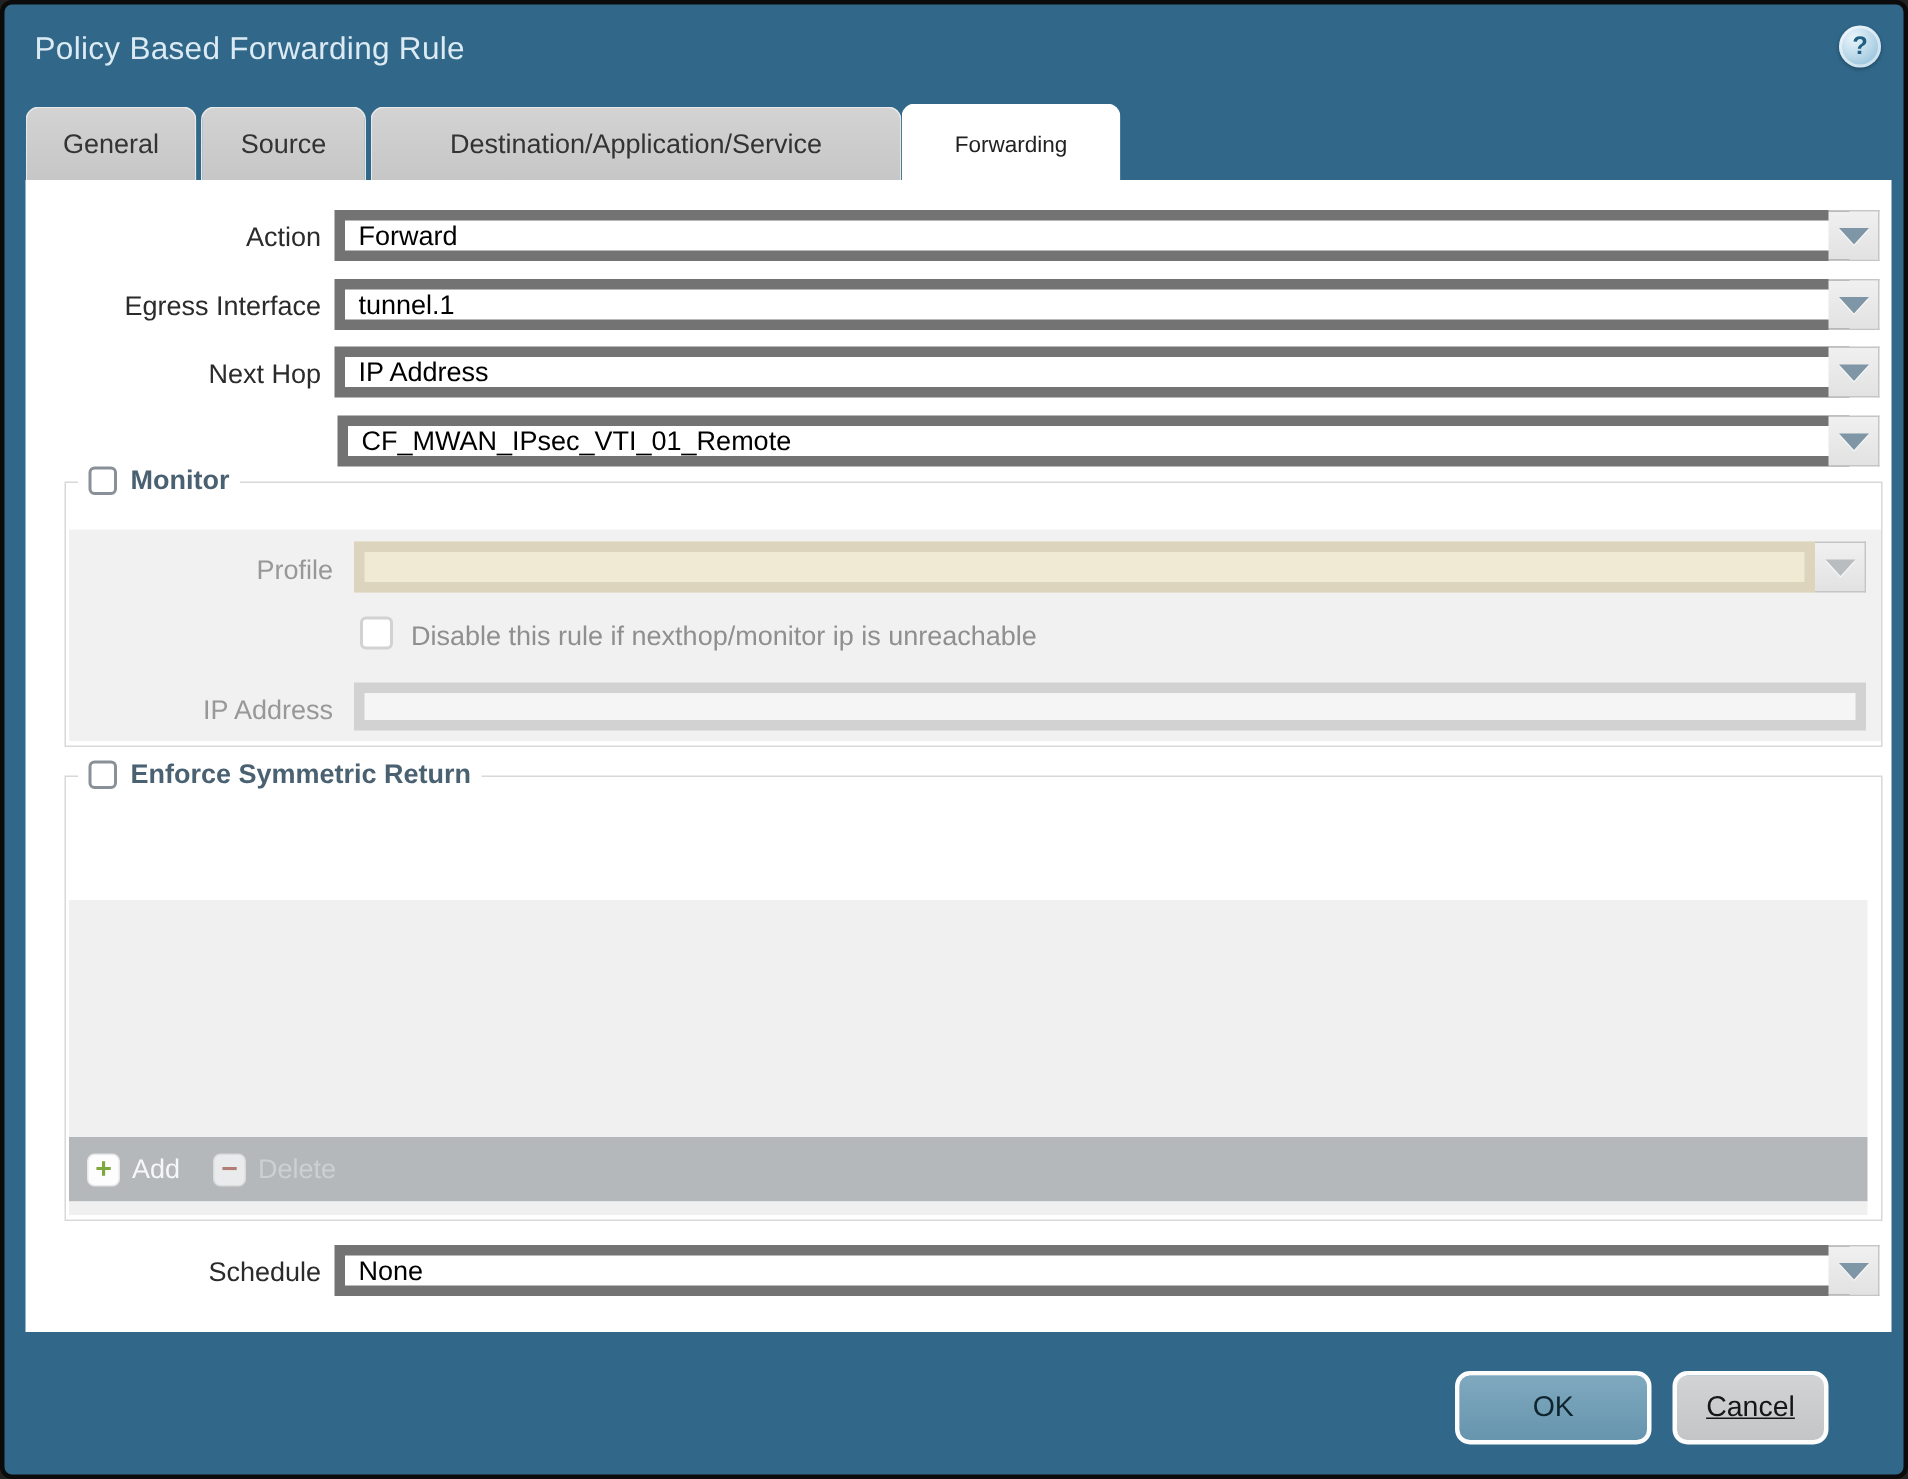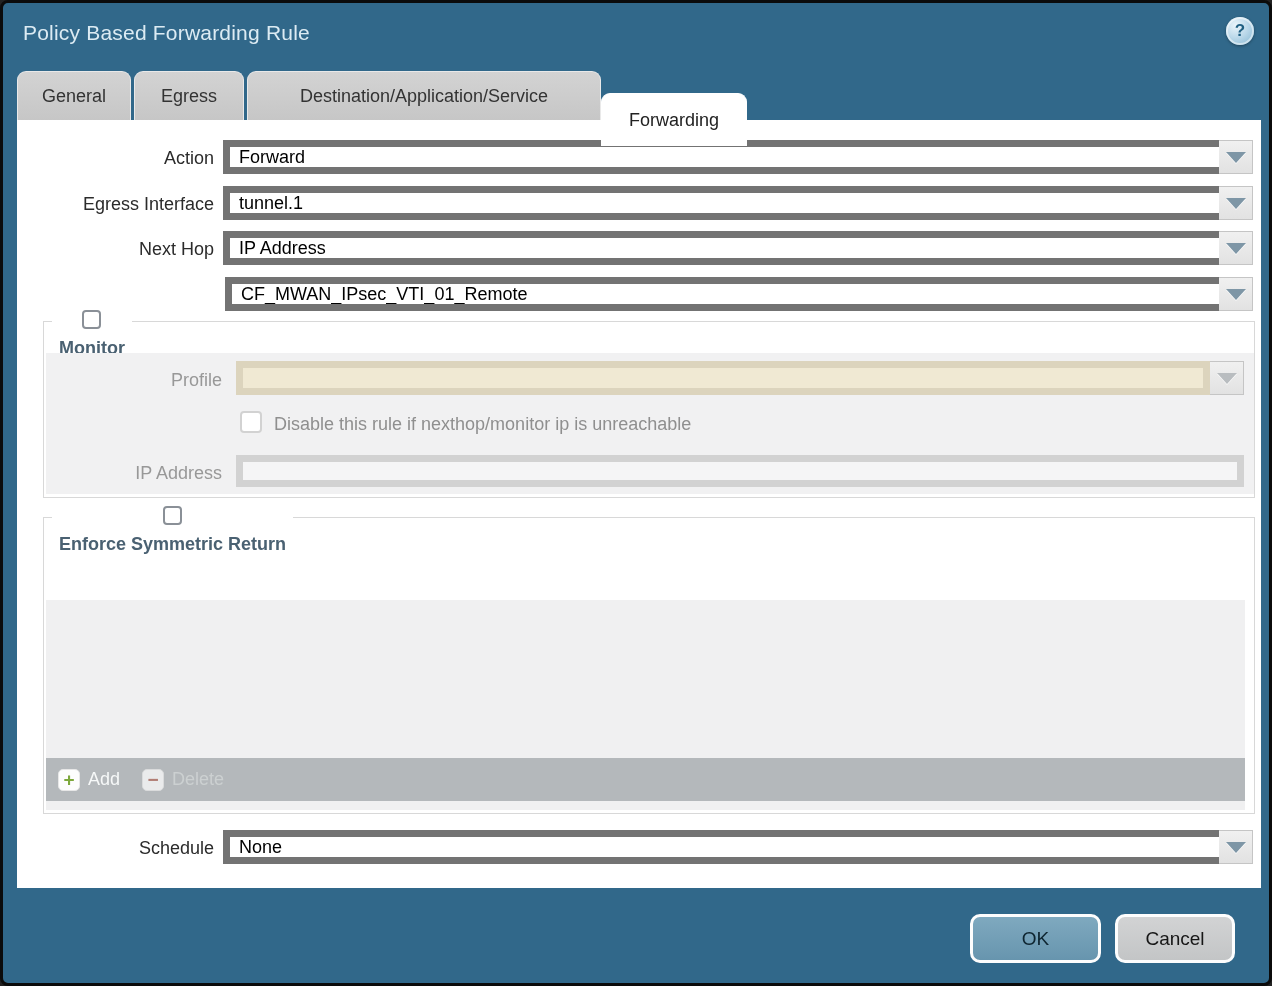--- a/index.html
+++ b/index.html
@@ -24,21 +24,21 @@
     color: #1f5f82; font-weight: bold; font-size: 17px; cursor: pointer; }
 
   
   .tab { position: absolute; top: 68px; height: 50px;
     background: linear-gradient(#d3d3d3, #c6c6c6);
     border: 1px solid #e9e9e9; border-bottom: none;
     border-radius: 9px 9px 0 0;
     display: flex; align-items: center; justify-content: center;
     font-size: 18px; color: #333; cursor: pointer; z-index: 1; }
   .tab.active { top: 66px; height: 53px; background: #fff; color: #222;
-    border-color: #fff; z-index: 3; font-size: 18px; margin-top: 24px; }
+    border-color: #fff; z-index: 3; font-size: 15px; }
   .tab-general     { left: 14px;  width: 114px; }
   .tab-source      { left: 131px; width: 110px; }
   .tab-destination { left: 244px; width: 354px; }
   .tab-forwarding  { left: 598px; width: 146px; }
 
   
   .panel { position: absolute; left: 14px; top: 117px; width: 1244px; height: 768px;
     background: #fff; z-index: 2; }
 
   .flabel { position: absolute; text-align: right; font-size: 18px; color: #2b2b2b; padding-left: 36px; }
@@ -50,21 +50,21 @@
     border: 1px solid #c5c5c5; border-left: none; cursor: pointer;
     display: flex; align-items: center; justify-content: center; }
   .arrow { width: 0; height: 0;
     border-left: 10px solid transparent; border-right: 10px solid transparent;
     border-top: 11px solid #7e96a6; filter: drop-shadow(0 1px 0 rgba(255,255,255,.8)); }
   .arrow.dis { border-top-color: #b9bdc0; }
 
   
   .fset { position: absolute; border: 1px solid #d8d8d8; background: #fff; }
   .legend { position: absolute; top: -12px; left: 8px; background: #fff;
-    padding: 0 7px; display: flex; align-items: center; gap: 9px; flex-direction: column; }
+    padding: 0 7px; display: flex; align-items: center; gap: 9px; }
   .legend .cap { font-size: 18px; font-weight: bold; color: #4a6172; }
   .cbx { width: 19px; height: 19px; background: #fff; border: 2px solid #8a9097;
     border-radius: 4px; cursor: pointer; flex: 0 0 auto; }
   .cbx.dis { border-color: #d2d2d2; cursor: default; }
 
   .mon-inner { position: absolute; left: 2px; top: 31px; width: 1208px; height: 141px;
     background: #f1f1f2; }
   .glabel { position: absolute; text-align: right; font-size: 18px; color: #989898; }
 
   
@@ -82,33 +82,33 @@
   .tbtn.del { cursor: default; }
   .tbtn.del .ticon { color: #b06a5d; opacity: .75; }
   .tbtn.del .tlabel { font-size: 18px; color: #ccd0d1; }
 
   
   .btn { position: absolute; height: 49px; border-radius: 10px; border: 3px solid #fdfdfd;
     font-family: "Liberation Sans", sans-serif; font-size: 19px; cursor: pointer;
     display: flex; align-items: center; justify-content: center; }
   .btn-ok { left: 967px; top: 911px; width: 131px;
     background: linear-gradient(#7fa9bf, #6795ae); color: #0e2530; }
-  .btn-cancel { left: 1112px; top: 911px; width: 120px;
-    background: linear-gradient(#d2d3d4, #c3c5c6); color: #161616; }
+  .btn-cancel { left: 1112px; top: 911px; width: 104px;
+    background: linear-gradient(#d2d3d4, #c3c5c6); color: #161616; text-decoration: underline; }
 </style>
 </head>
 <body>
 
 <div class="dialog">
 
   <div class="title">Policy Based Forwarding Rule</div>
   <div class="help">?</div>
 
   <div class="tab tab-general">General</div>
-  <div class="tab tab-source">Egress</div>
+  <div class="tab tab-source">Source</div>
   <div class="tab tab-destination">Destination/Application/Service</div>
   <div class="tab tab-forwarding active">Forwarding</div>
 
   <div class="panel">
 
     <div class="flabel" style="left:0; width:197px; top:28px;">Action</div>
     <input class="tinput" style="left: 206px; top: 20px; width: 1010px;" value="Forward">
     <div class="ddbtn" style="left:1202px; top:20px;">
       <span class="arrow"></span>
     </div>

